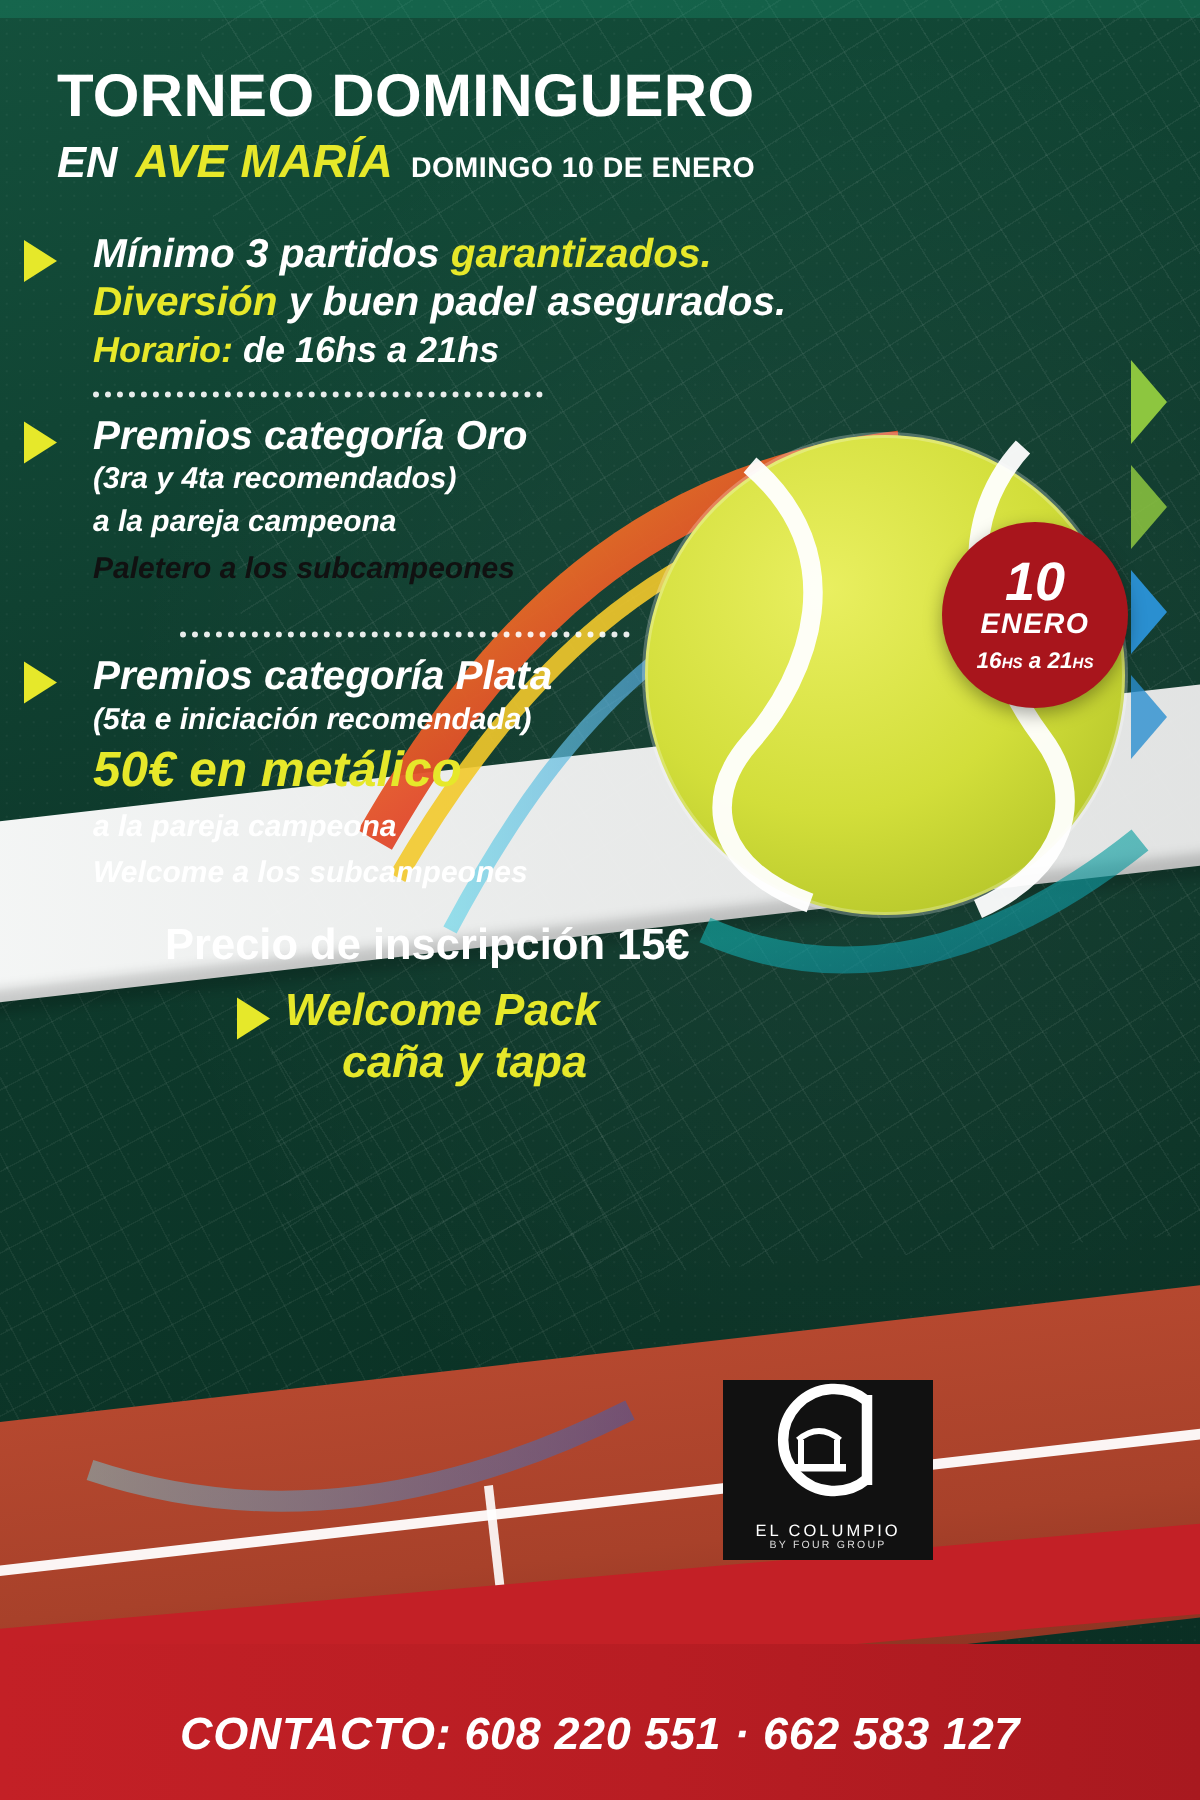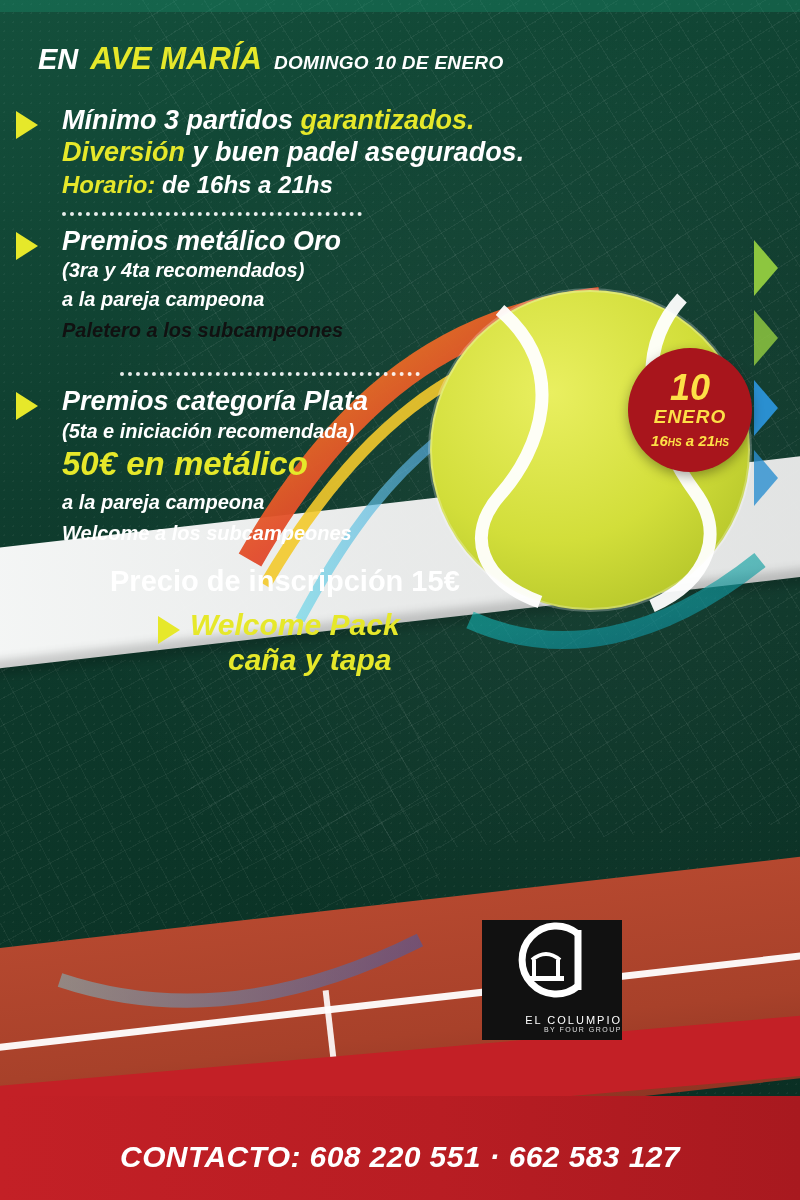--- a/index.html
+++ b/index.html
@@ -85,21 +85,21 @@
   .header{padding:38px 0 0 38px;}
   .welcome{
     color:#e6e82a;font-size:31px;font-weight:bold;font-style:italic;letter-spacing:.5px;
   }
   .title{
     color:#ffffff;font-size:40px;font-weight:bold;letter-spacing:.2px;margin-top:4px;
   }
   .subtitle-row{display:flex;align-items:baseline;gap:12px;margin-top:3px;}
   .en{color:#ffffff;font-size:29px;font-weight:bold;font-style:italic;}
   .ave{color:#e6e82a;font-size:31px;font-weight:bold;font-style:italic;}
-  .fecha{color:#ffffff;font-size:19px;font-weight:bold;font-style:italic;letter-spacing:.3px;}
+  .fecha{color:#ffffff;font-size:19px;font-weight:bold;letter-spacing:.3px;}
   .tagline{
     color:#ffffff;font-size:19px;font-style:italic;margin-top:10px;opacity:.97;
   }
   .block{position:relative;margin-left:62px;}
   .arrow{
     position:absolute;left:-48px;top:4px;width:26px;height:30px;
   }
   .arrow svg{display:block;}
   .l-white{color:#ffffff;}
   .l-yellow{color:#e6e82a;font-style:italic;}
@@ -107,30 +107,30 @@
   .med{font-size:24px;font-weight:bold;font-style:italic;line-height:1.2;}
   .sm{font-size:20px;font-weight:bold;font-style:italic;}
   .xsm{font-size:15px;font-style:italic;}
   .money{font-size:33px;font-weight:bold;font-style:italic;color:#e6e82a;}
   .dotted{
     margin:12px 0 10px 0;
     border-top:4px dotted #ffffff;width:300px;opacity:.9;
   }
   .badge{
     position:absolute;right:48px;top:348px;width:124px;height:124px;border-radius:50%;
-    background:#a8151c;color:#fde047;text-align:center;z-index:6;
+    background:#a8151c;color:#ffffff;text-align:center;z-index:6;
     box-shadow:0 4px 12px rgba(0,0,0,.35);
   }
   .badge .d{font-size:36px;font-weight:bold;line-height:1;padding-top:22px;font-style:italic;}
   .badge .m{font-size:19px;font-weight:bold;letter-spacing:1px;font-style:italic;}
   .badge .h{font-size:15px;font-weight:bold;margin-top:4px;font-style:italic;}
   .badge .h small{font-size:10px;}
   .logo{
     position:absolute;left:482px;top:920px;width:140px;height:120px;background:#111;
-    z-index:9;text-align:right;color:#fff;
+    z-index:9;text-align:center;color:#fff;
   }
   .logo .ln1{font-size:11px;letter-spacing:2px;margin-top:4px;}
   .logo .ln2{font-size:7px;letter-spacing:1.5px;opacity:.85;}
   .side-chevs{position:absolute;right:0;top:230px;z-index:4;}
 </style>
 </head>
 <body>
 
 <div class="poster">
 
@@ -188,20 +188,21 @@
       <polygon points="0,10 24,38 0,66" fill="#8dc63f"></polygon>
       <polygon points="0,80 24,108 0,136" fill="#8dc63f" opacity=".85"></polygon>
       <polygon points="0,150 24,178 0,206" fill="#2a8fd0"></polygon>
       <polygon points="0,220 24,248 0,276" fill="#2a8fd0" opacity=".8"></polygon>
     </svg>
   </div>
 
   <div class="content">
 
     <div class="header">
+      <div class="title">TORNEO DOMINGUERO</div>
       <div class="subtitle-row">
         <span class="en">EN</span>
         <span class="ave">AVE MARÍA</span>
         <span class="fecha">DOMINGO 10 DE ENERO</span>
       </div>
     </div>
 
     <div class="block" style="margin-top:28px;">
       <div class="arrow">
         <svg width="26" height="32" viewBox="0 0 26 32">
@@ -219,21 +220,21 @@
       </div>
       <div class="dotted"></div>
     </div>
 
     <div class="block" style="margin-top:4px;">
       <div class="arrow">
         <svg width="26" height="32" viewBox="0 0 26 32">
             <polygon points="2,2 24,16 2,30" fill="#e6e82a"></polygon>
           </svg>
       </div>
-      <div class="big l-white">Premios  metálico Oro</div>
+      <div class="big l-white">Premios  categoría Oro</div>
       <div class="sm l-white" style="margin-top:2px">(3ra y 4ta recomendados)</div>
       <div class="sm" style="color:#ffffff;margin-top:6px">a la pareja campeona</div>
       <div class="sm" style="color:#111111;margin-top:8px">Paletero a los subcampeones</div>
       <div class="dotted" style="margin-top:30px;margin-left:58px;"></div>
     </div>
 
     <div class="block" style="margin-top:6px;">
       <div class="arrow">
         <svg width="26" height="32" viewBox="0 0 26 32">
             <polygon points="2,2 24,16 2,30" fill="#e6e82a"></polygon>

